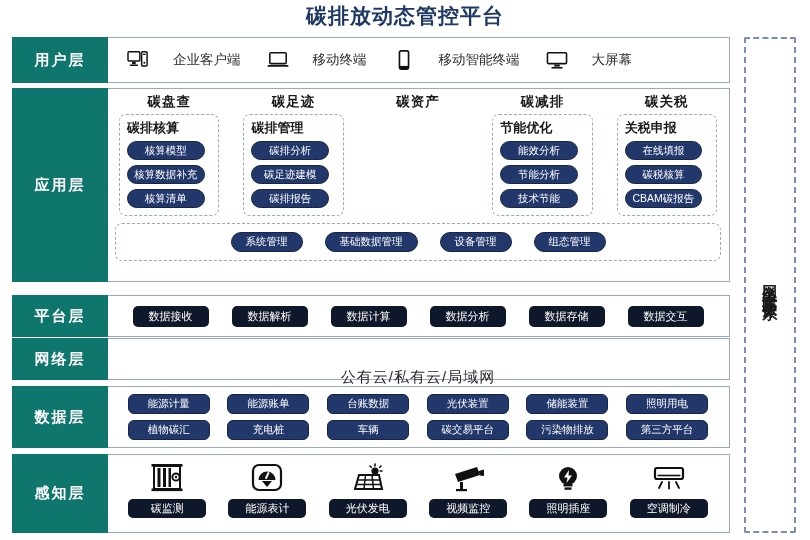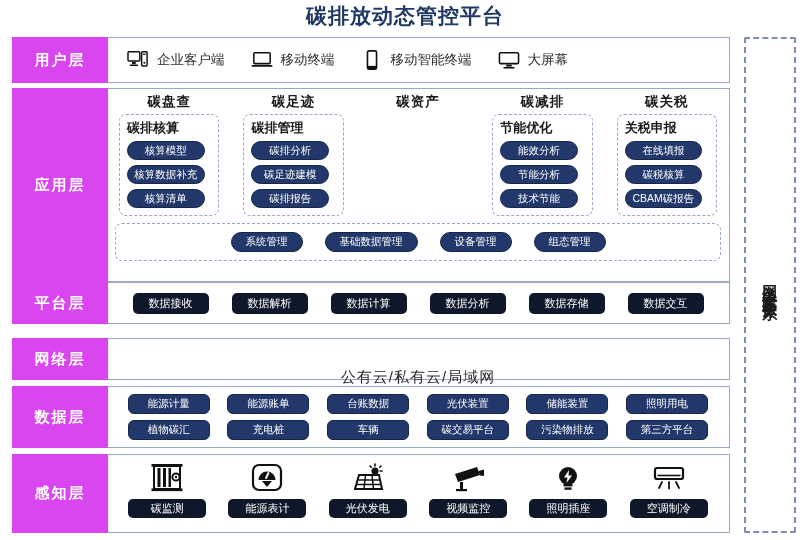--- a/index.html
+++ b/index.html
@@ -35,36 +35,36 @@
   .row{
     position:absolute;left:12px;
     box-sizing:border-box;
     background:#ffffff;
     border:1px solid #9aa8c7;
     display:flex;
     align-items:stretch;
   }
   .row-label{
     width:96px;min-width:96px;
-    background:#d946ef;
+    background:#0f766e;
     color:#ffffff;
     display:flex;align-items:center;justify-content:center;
     font-size:15px;font-weight:bold;letter-spacing:2px;
     margin:-1px;
     box-sizing:content-box;
   }
   .row-body{
     flex:1;
     position:relative;
     display:flex;align-items:center;
   }
   
   #row-user{top:37px;width:718px;height:46px;}
   .user-items{display:flex;align-items:center;padding-left:20px;gap:26px;}
-  .user-item{display:flex;align-items:center;gap:8px;
+  .user-item{display:flex;align-items:center;gap:24px;
     font-size:13.5px;color:#2b2b2b;white-space:nowrap;}
   .user-item .ic{width:22px;height:20px;display:block;}
   
   #row-app{top:88px;width:718px;height:194px;}
   .app-body{flex-direction:column;align-items:stretch;justify-content:flex-start;padding:4px 8px 6px 8px;}
   .app-groups{display:flex;justify-content:space-between;gap:24px;padding:0 4px;}
   .app-group{flex:1;display:flex;flex-direction:column;align-items:center;}
   .group-title{
     font-size:13.5px;font-weight:bold;color:#1a1a1a;
     margin-bottom:3px;letter-spacing:1px;
@@ -98,21 +98,21 @@
   .group-box .pill{width:92%;height:19px;margin-bottom:5px;}
   .group-box .pill:last-child{margin-bottom:0;}
   .app-mgmt{
     margin-top:7px;
     border:1.5px dashed #9aa8c7;border-radius:7px;
     height:36px;
     display:flex;align-items:center;justify-content:center;gap:22px;
   }
   .app-mgmt .pill{height:20px;padding:0 14px;}
   
-  #row-platform{top:282px;width:718px;height:42px;}
+  #row-platform{top:295px;width:718px;height:42px;}
   .platform-items{display:flex;align-items:center;justify-content:space-around;width:100%;padding:0 14px;box-sizing:border-box;}
   .platform-items .pill{height:21px;width:76px;font-size:11px;border-radius:5px;}
   
   #row-network{top:338px;width:718px;height:42px;}
   .net-text{width:100%;text-align:center;font-size:15px;color:#2b2b2b;letter-spacing:1px;margin-top:36px;}
   
   #row-data{top:386px;width:718px;height:62px;}
   .data-grid{
     width:100%;padding:5px 12px;box-sizing:border-box;
     display:flex;flex-direction:column;gap:6px;

